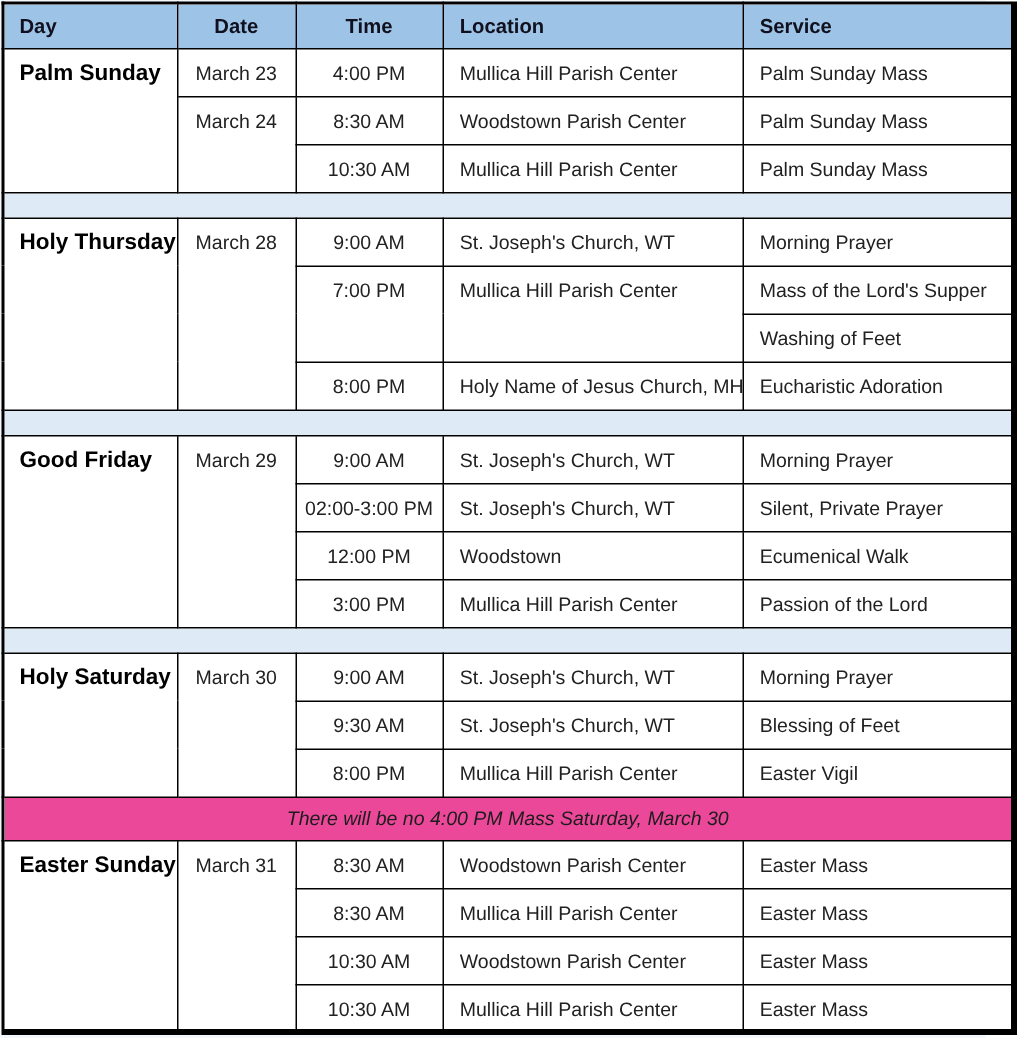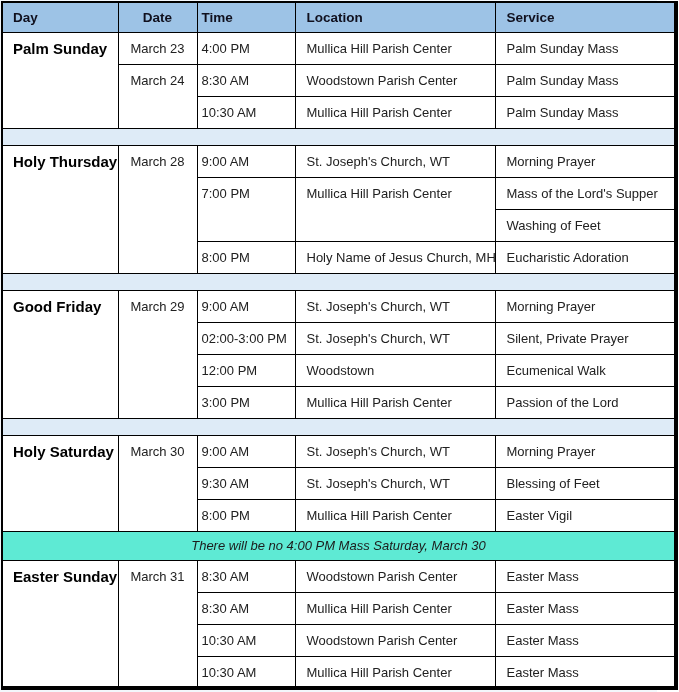--- a/index.html
+++ b/index.html
@@ -39,36 +39,36 @@
     font-weight: bold;
     font-size: 13.5px;
     color: #10101e;
     height: 30px;
     vertical-align: middle;
     padding-top: 0;
   }
   tr.body-row { height: 32px; margin-top: 45px; }
   .c-day  { text-align: left;  padding-left: 10px; }
   .c-date { text-align: center; }
-  .c-time { }
+  .c-time { text-align: center; }
   .c-loc  { text-align: left;  padding-left: 11px; }
   .c-serv { text-align: left;  padding-left: 11px; }
   td.day-cell {
     font-weight: bold;
     font-size: 15px;
     color: #000000;
     padding-top: 7px;
   }
   tr.sep-row td {
     background: #DEEBF7;
     height: 17px;
     padding: 0;
   }
   tr.note-row td {
-    background: #5eead4;
+    background: #ec4899;
     height: 29px;
     padding: 0;
     font-style: italic;
     font-size: 13px;
     color: #1c1c1c;
     text-align: center;
     vertical-align: middle;
   }
 </style>
 </head>

